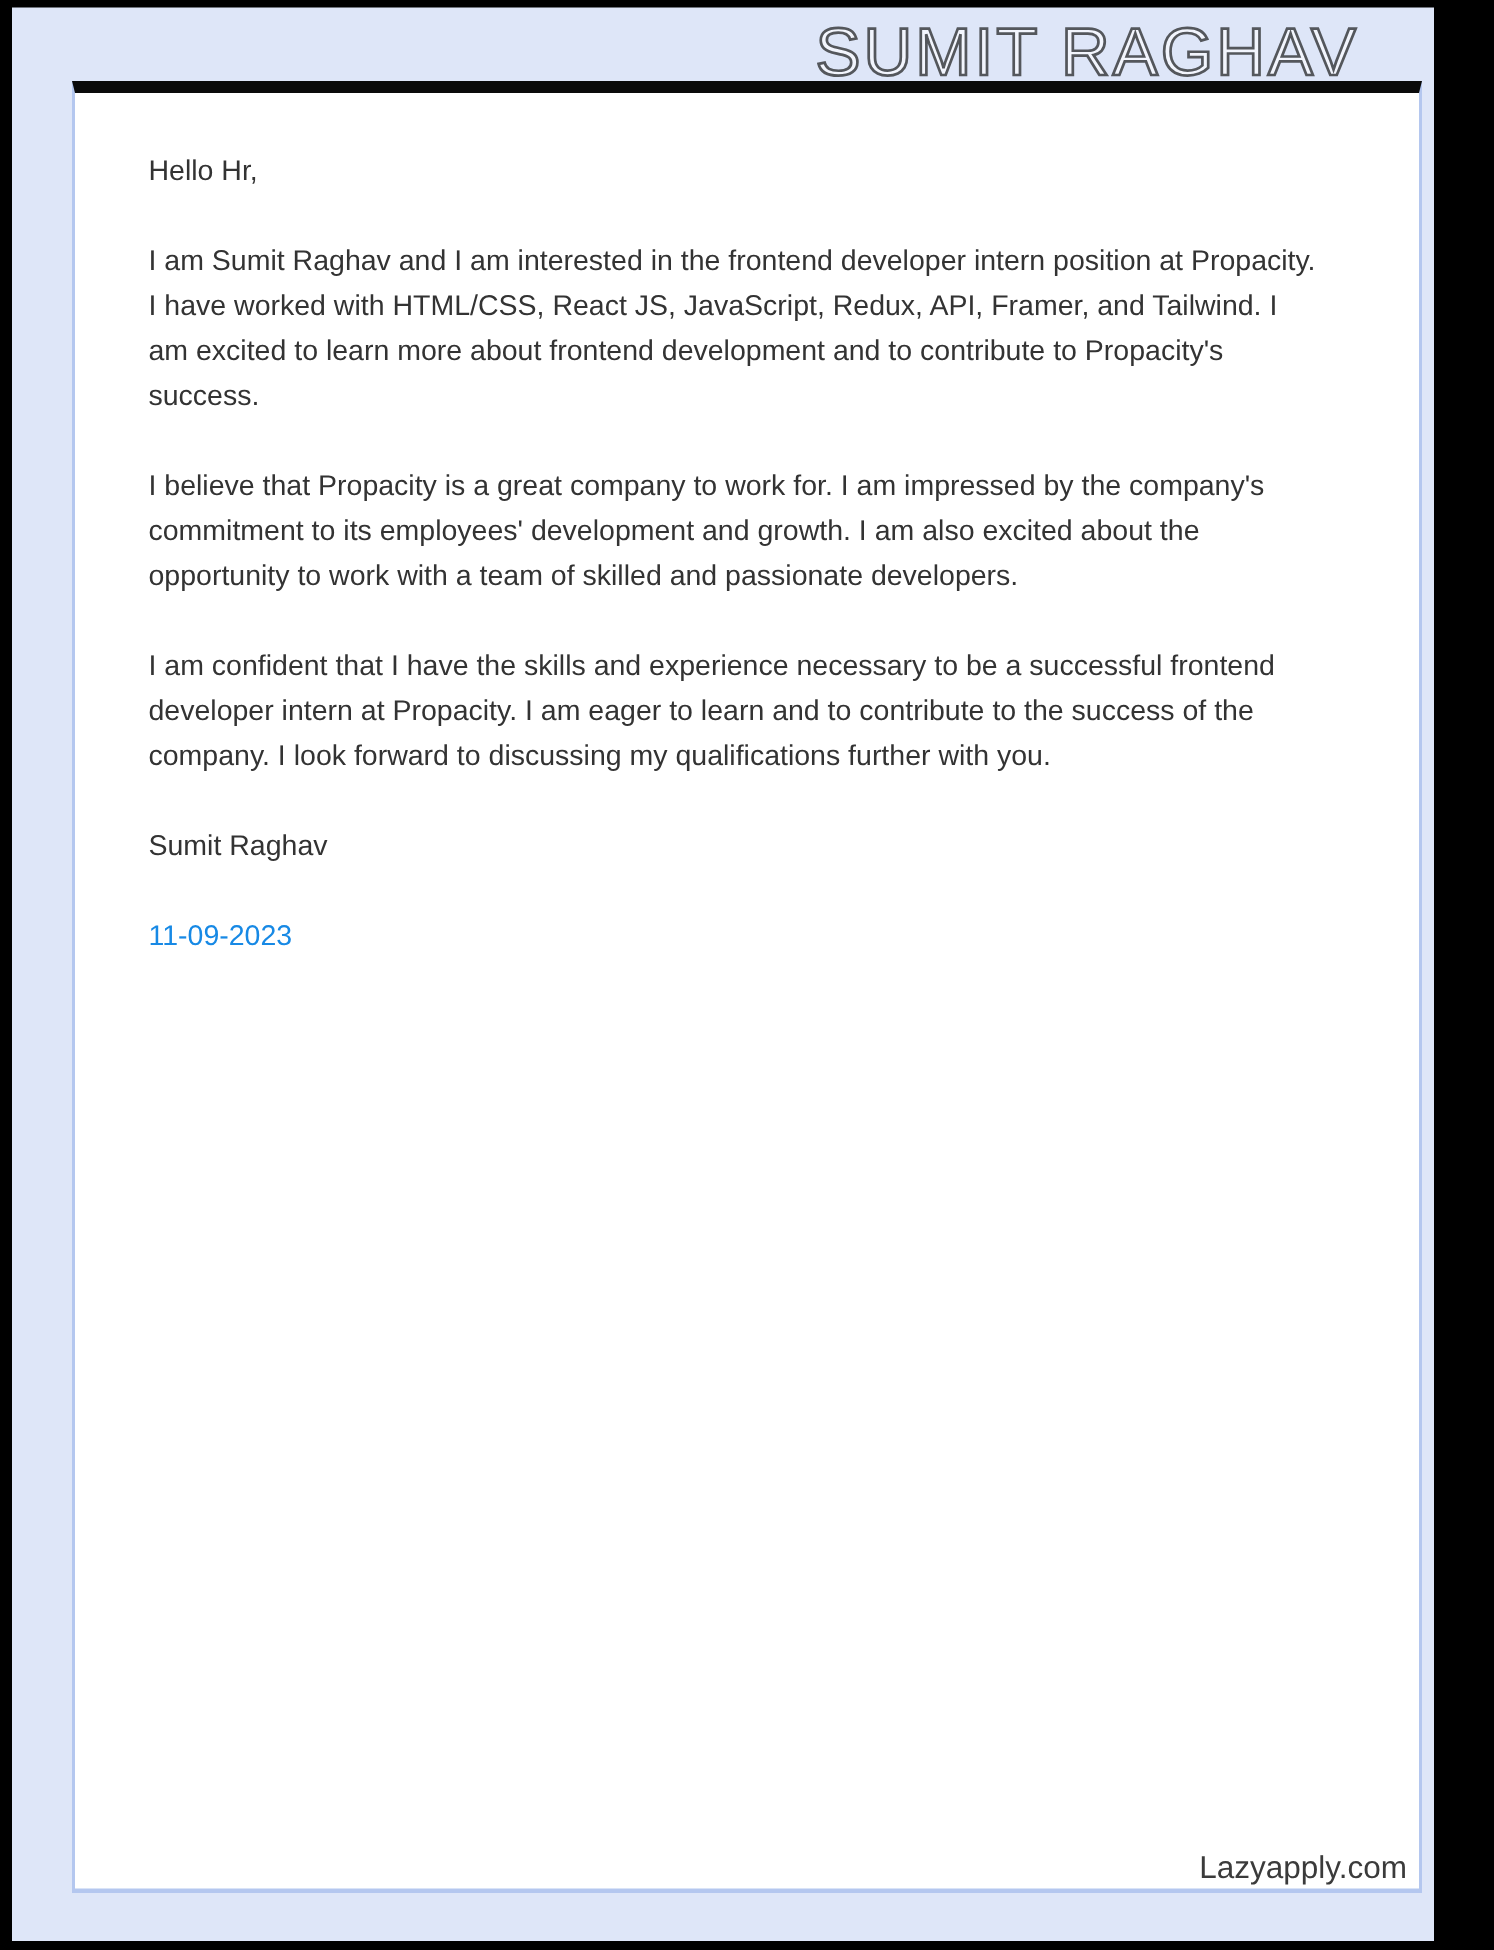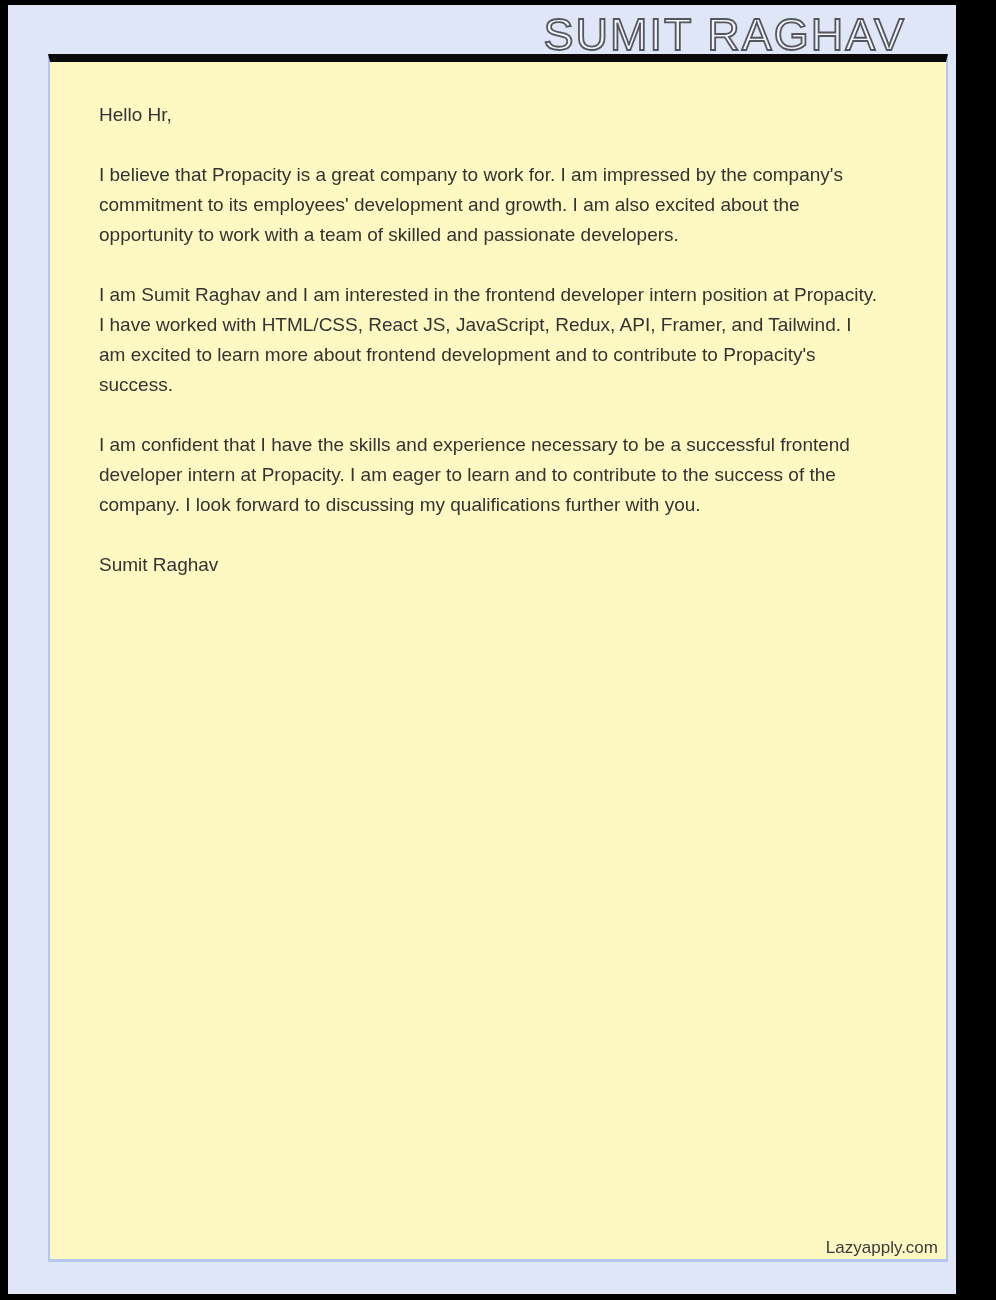--- a/index.html
+++ b/index.html
@@ -30,21 +30,21 @@
     color: #f2f5fd;
     -webkit-text-stroke: 1.8px #54575c;
     white-space: nowrap;
   }
   .sheet {
     position: absolute;
     left: 40px;
     top: 49px;
     width: 900px;
     height: 1208px;
-    background: #fef9c3;
+    background: #ffffff;
     border-top: 8px solid #0a0a0a;
     border-left: 2px solid #b4c7ef;
     border-right: 2px solid #b4c7ef;
     border-bottom: 3px solid #b4c7ef;
     padding: 38px 68px 0 49px;
   }
   .letter {
     color: #333333;
     font-size: 19px;
     line-height: 30px;
@@ -54,44 +54,45 @@
   }
   .greeting { margin: 0 0 30px 0 !important; }
   .date {
     margin-top: 12px !important;
     color: #1789e5;
   }
   .watermark {
     position: absolute;
     bottom: 1px;
     right: 8px;
-    font-size: 17px;
+    font-size: 21px;
     color: #3b3b3b;
     text-align: center;
   }
 </style>
 </head>
 <body>
 
 <div class="canvas">
 
   <div class="header-name">SUMIT RAGHAV</div>
 
   <div class="sheet">
     <div class="letter">
 
       <p class="greeting">Hello Hr,</p>
 
       <div>
+          <p>I am Sumit Raghav and I am interested in the frontend developer intern position at Propacity. I have worked with HTML/CSS, React JS, JavaScript, Redux, API, Framer, and Tailwind. I am excited to learn more about frontend development and to contribute to Propacity's success.</p>
           <p>I believe that Propacity is a great company to work for. I am impressed by the company's commitment to its employees' development and growth. I am also excited about the opportunity to work with a team of skilled and passionate developers.</p>
-          <p>I am Sumit Raghav and I am interested in the frontend developer intern position at Propacity. I have worked with HTML/CSS, React JS, JavaScript, Redux, API, Framer, and Tailwind. I am excited to learn more about frontend development and to contribute to Propacity's success.</p>
           <p>I am confident that I have the skills and experience necessary to be a successful frontend developer intern at Propacity. I am eager to learn and to contribute to the success of the company. I look forward to discussing my qualifications further with you.</p>
         </div>
 
 
       <div class="line">Sumit Raghav</div>
 
+      <div class="line date">11-09-2023</div>
     </div>
 
     <div class="watermark">Lazyapply.com</div>
   </div>
 
 </div>
 
 </body></html>

